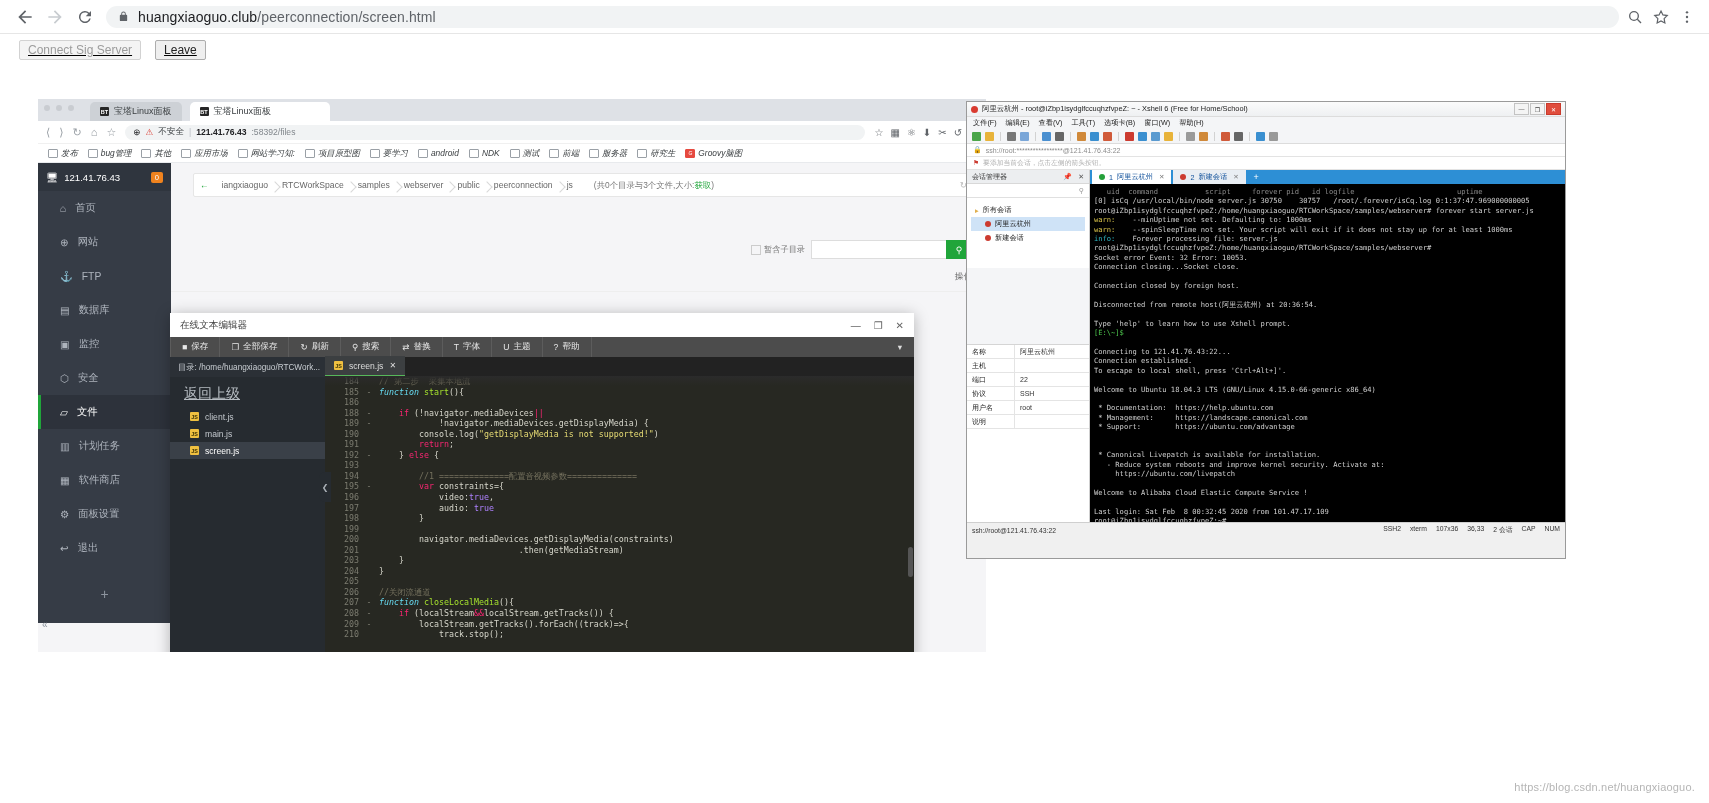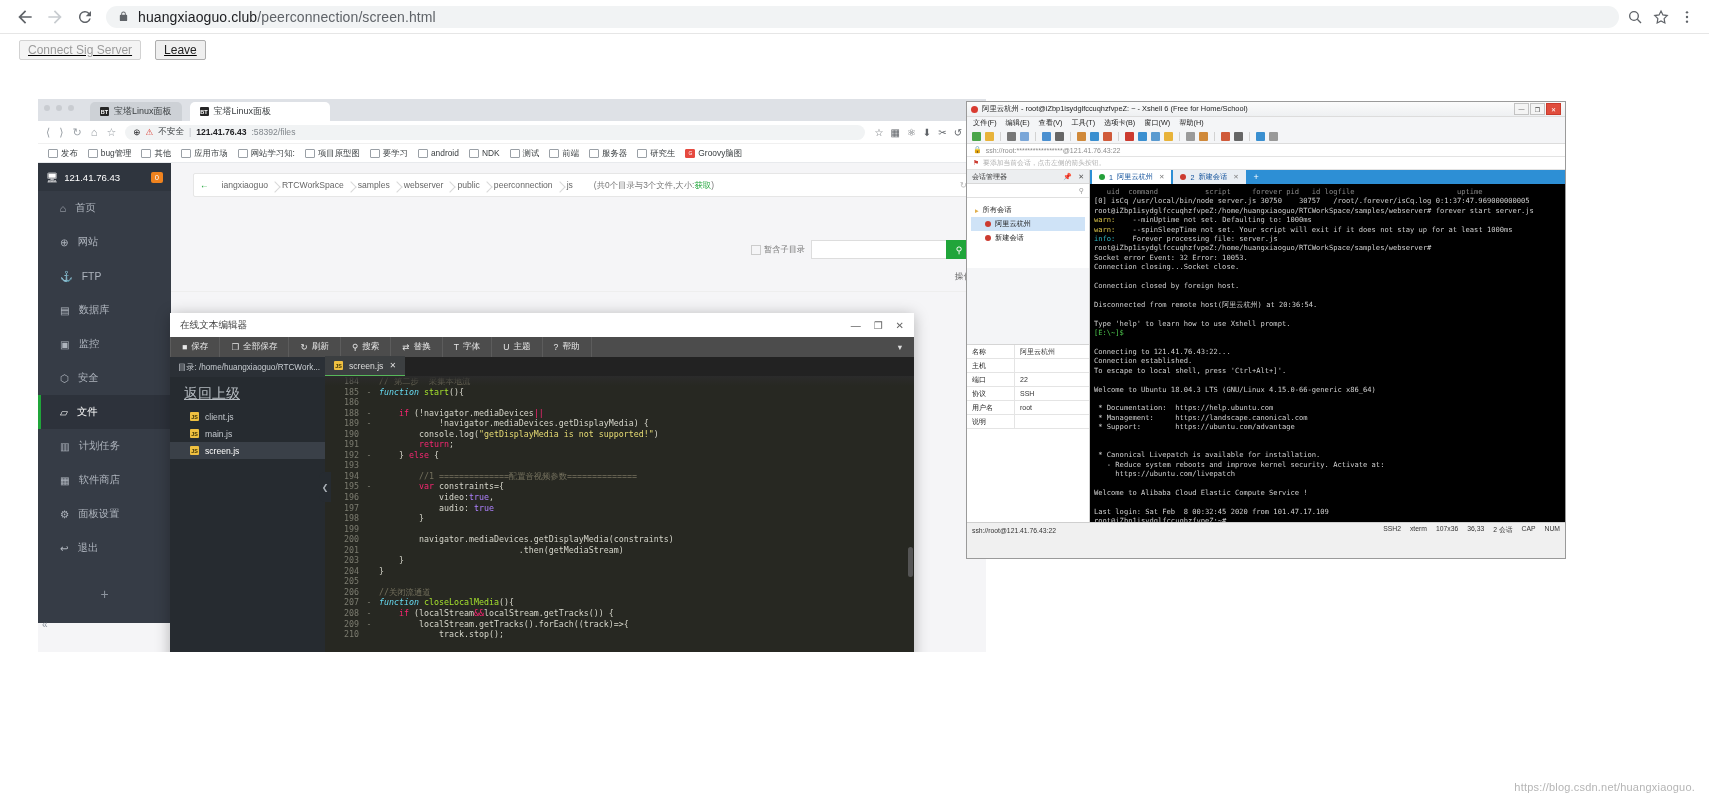--- a/index.html
+++ b/index.html
@@ -35,21 +35,21 @@
   .favicon{width:9px;height:9px;background:#262626;color:#fff;font-size:5.5px;display:flex;align-items:center;justify-content:center;border-radius:1px;font-weight:bold;}
   .bt-nav{height:22px;background:#fff;display:flex;align-items:center;gap:9px;padding:0 8px;border-bottom:1px solid #f0f0f0;}
   .bt-nav .i{color:#9aa0a6;font-size:11px;display:flex;align-items:center;}
   .bt-omni{flex:1;height:15px;background:#f1f3f4;border-radius:8px;display:flex;align-items:center;padding:0 8px;gap:5px;font-size:8.6px;color:#202124;}
   .warn{color:#3c4043;}
   .sep{color:#bdc1c6;}
   .bt-omni .host{font-weight:bold;color:#202124;}
   .bt-omni .rest{color:#80868b;}
   .bt-omni-right{display:flex;gap:7px;color:#5f6368;font-size:10px;align-items:center;}
   .bkbar{height:18px;background:#fff;display:flex;align-items:center;gap:2px;padding:0 6px;font-size:8.4px;color:#3c4043;border-bottom:1px solid #e8eaed;overflow:hidden;white-space:nowrap;}
-  .bk{display:flex;align-items:center;gap:3px;padding:1px 4px;}
+  .bk{display:flex;align-items:center;gap:3px;padding:1px 4px;font-style:italic;}
   .bk .fi{width:8px;height:7px;border:1px solid #9aa0a6;border-radius:1px;display:block;}
   .bk .fi.red{background:#e64a40;border-color:#e64a40;color:#fff;font-size:5px;text-align:center;line-height:7px;}
 
   .bt-body{display:flex;height:460px;background:#f5f5f7;}
   .bt-side{width:133px;background:#363c46;color:#c1c6cd;flex-shrink:0;}
   .bt-side-head{height:28px;background:#2f353e;display:flex;align-items:center;gap:6px;padding:0 8px;font-size:9.6px;color:#fff;}
   .bt-badge{margin-left:auto;background:#f0831e;color:#fff;font-size:7.6px;border-radius:2px;padding:1px 4px;}
   .side-item{height:34px;display:flex;align-items:center;gap:9px;padding-left:22px;font-size:10.3px;color:#aeb4bd;position:relative;}
   .side-item.active{background:#2d323b;color:#fff;}
   .side-item.active:before{content:"";position:absolute;left:0;top:0;bottom:0;width:3px;background:#20a53a;}

